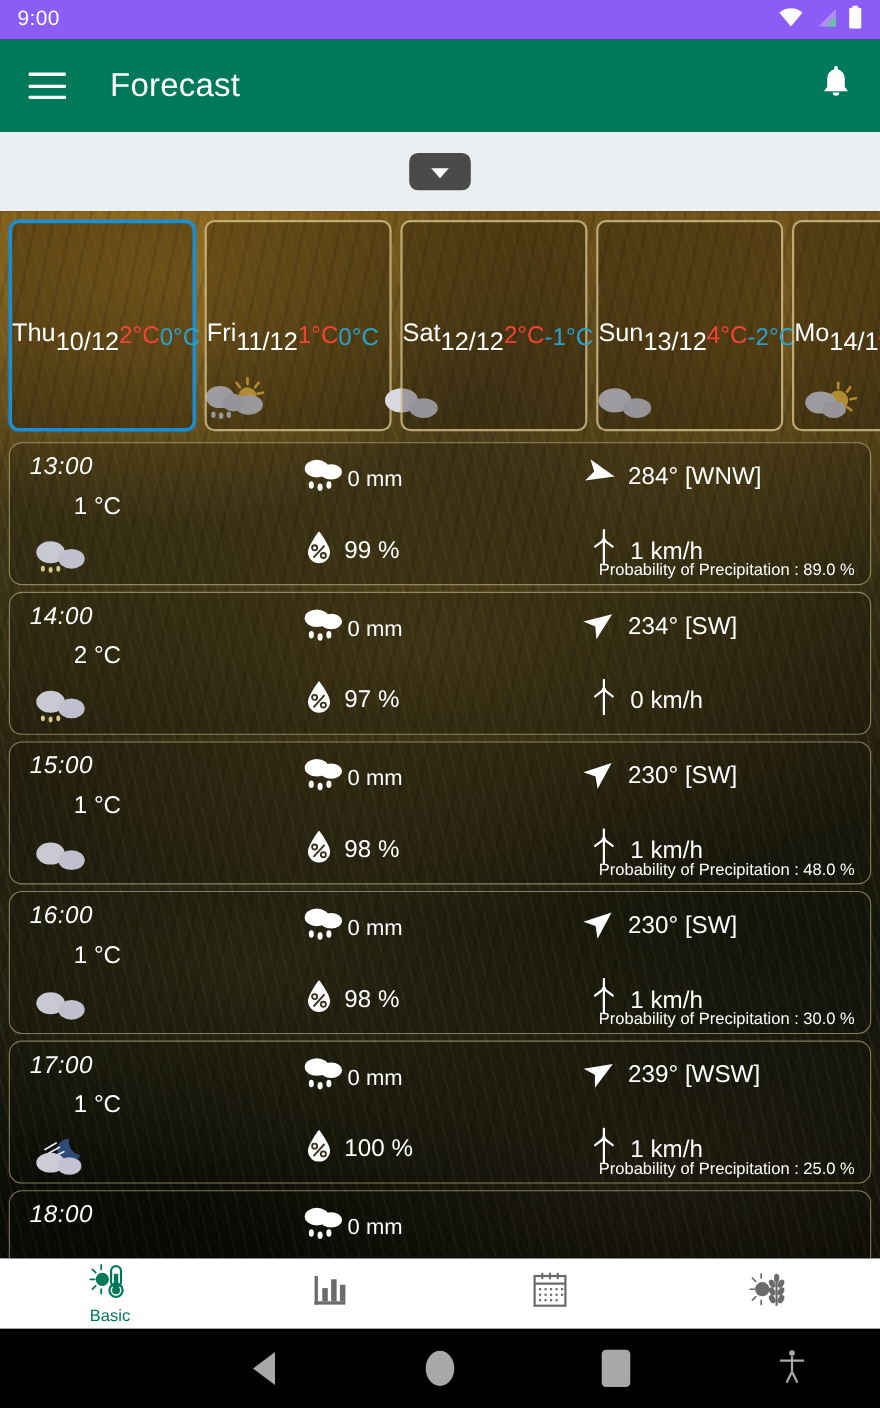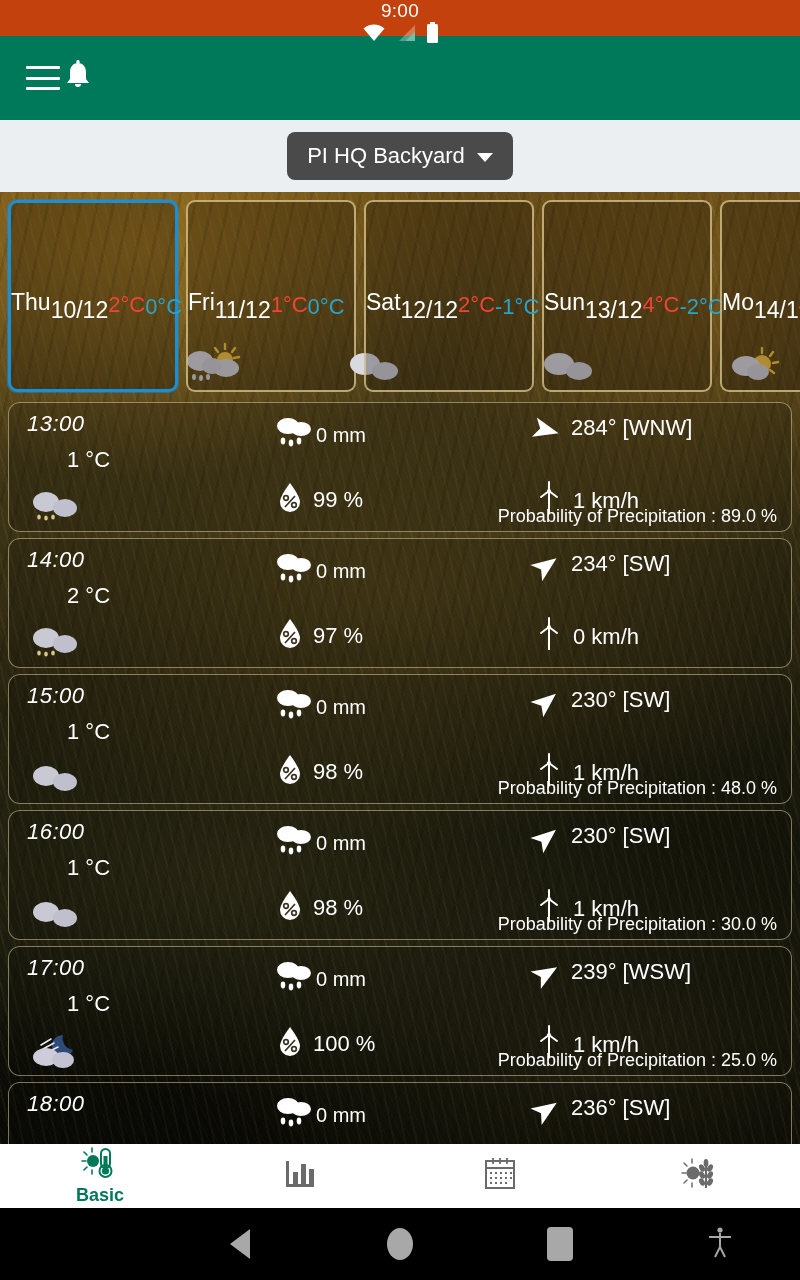--- a/index.html
+++ b/index.html
@@ -6,23 +6,23 @@
   html,body { width:800px; height:1280px; }
   body {
     font-family:"Liberation Sans", sans-serif;
     background:#000;
     overflow:hidden;
     position:relative;
   }
 
   
   .statusbar {
-    height:36px; background:#c2410c;
+    height:36px; background:#8b5cf6;
     display:flex; align-items:center; justify-content:space-between;
-    padding:0 16px; color:#fff;flex-direction:column;
+    padding:0 16px; color:#fff;
   }
   .status-time { font-size:19px; letter-spacing:.3px; }
   .status-icons { display:flex; align-items:center; gap:9px; }
 
   
   .appbar {
     height:84px; background:#00795b;
     display:flex; align-items:center; color:#fff;
     padding:0 22px 0 26px;
   }
@@ -94,34 +94,34 @@
   }
   .h-time { position:absolute; left:18px; top:8px; font-size:22px;
             font-style:italic; letter-spacing:.5px; }
   .h-temp { position:absolute; left:58px; top:44px; font-size:22px; }
   .h-cond { position:absolute; left:20px; top:84px; }
   .h-precip { position:absolute; left:265px; top:12px; display:flex;
               align-items:center; font-size:20px; }
   .h-hum { position:absolute; left:268px; top:78px; display:flex;
            align-items:center; gap:10px; font-size:22px; }
   .h-winddir { position:absolute; left:520px; top:12px; display:flex;
-               align-items:flex-start; gap:8px; font-size:22px; }
+               align-items:center; gap:8px; font-size:22px; }
   .h-windsp { position:absolute; left:528px; top:78px; display:flex;
               align-items:center; gap:12px; font-size:22px; }
-  .h-pop { position:absolute; right:14px; bottom:4px; font-size:18px; }
+  .h-pop { position:absolute; right:14px; bottom:4px; font-size:15px; }
 
   
   .bottomnav {
     position:absolute; left:0; right:0; bottom:72px; height:64px;
     background:#fff; display:flex; align-items:center;
   }
   .navitem { flex:1; display:flex; flex-direction:column; align-items:center;
              justify-content:center; gap:1px; cursor:pointer; color:#555; }
   .navitem.active { color:#00795b; }
-  .navlabel { font-size:18px;font-weight:bold; }
+  .navlabel { font-size:15px; }
 
   
   .sysnav { position:absolute; left:0; right:0; bottom:0; height:72px;
             background:#000; display:flex; align-items:center; }
   .sysnav .slot { flex:1; display:flex; align-items:center; justify-content:center; }
   .sys-back { width:0;height:0;border-top:15px solid transparent;
     border-bottom:15px solid transparent;border-right:20px solid #a8a8a8; }
   .sys-home { width:26px;height:32px;border-radius:50%;background:#a8a8a8; }
   .sys-rec  { width:26px;height:34px;border-radius:4px;background:#a8a8a8; }
 </style>
@@ -150,32 +150,32 @@
     </span>
   </div>
 </div>
 
 <div class="appbar">
   <div class="hamburger">
     <span></span>
       <span></span>
       <span></span>
   </div>
+  <div class="appbar-title">Forecast</div>
   <div class="bell">
     <svg width="36" height="40" viewBox="0 0 36 40">
       <path d="M18 5 C13 5 10 9 10 14 v7 l-3 4 h22 l-3 -4 v-7 c0 -5 -3 -9 -8 -9 z" fill="#fff"></path>
       <rect x="16.4" y="2" width="3.2" height="4" rx="1.4" fill="#fff"></rect>
       <path d="M15 26 a3 3 0 0 0 6 0 z" fill="#fff"></path>
     </svg>
   </div>
 </div>
 
 <div class="locstrip">
   <div class="locchip">
-    <span>PI HQ Backyard</span>
     <span class="chev"></span>
   </div>
 </div>
 
 <div class="content">
 
   <div class="days">
 
     <div class="daycard sel">
       <div class="d-name">Thu</div>
@@ -599,28 +599,20 @@
             <ellipse cx="14" cy="11" rx="11" ry="8" fill="#fff"></ellipse>
             <ellipse cx="27" cy="14" rx="10" ry="7" fill="#fff"></ellipse>
             <g fill="#fff">
                 <ellipse cx="9" cy="26" rx="2.3" ry="3.4"></ellipse>
               <ellipse cx="17" cy="28" rx="2.3" ry="3.4"></ellipse>
                 <ellipse cx="25" cy="26" rx="2.3" ry="3.4"></ellipse>
               </g>
           </svg>
         </span>
         <span>0 mm</span>
-      </div>
-      <div class="h-winddir">
-        <span>
-          <svg width="34" height="30" viewBox="0 0 34 30" style="transform:rotate(56deg)">
-            <path d="M17 2 L27 27 L17 21 L7 27 Z" fill="#fff"></path>
-          </svg>
-        </span>
-        <span>236° [SW]</span>
       </div>
     </div>
 
   </div>
 </div>
 
 <div class="bottomnav">
 
   <div class="navitem active">
     <span>

